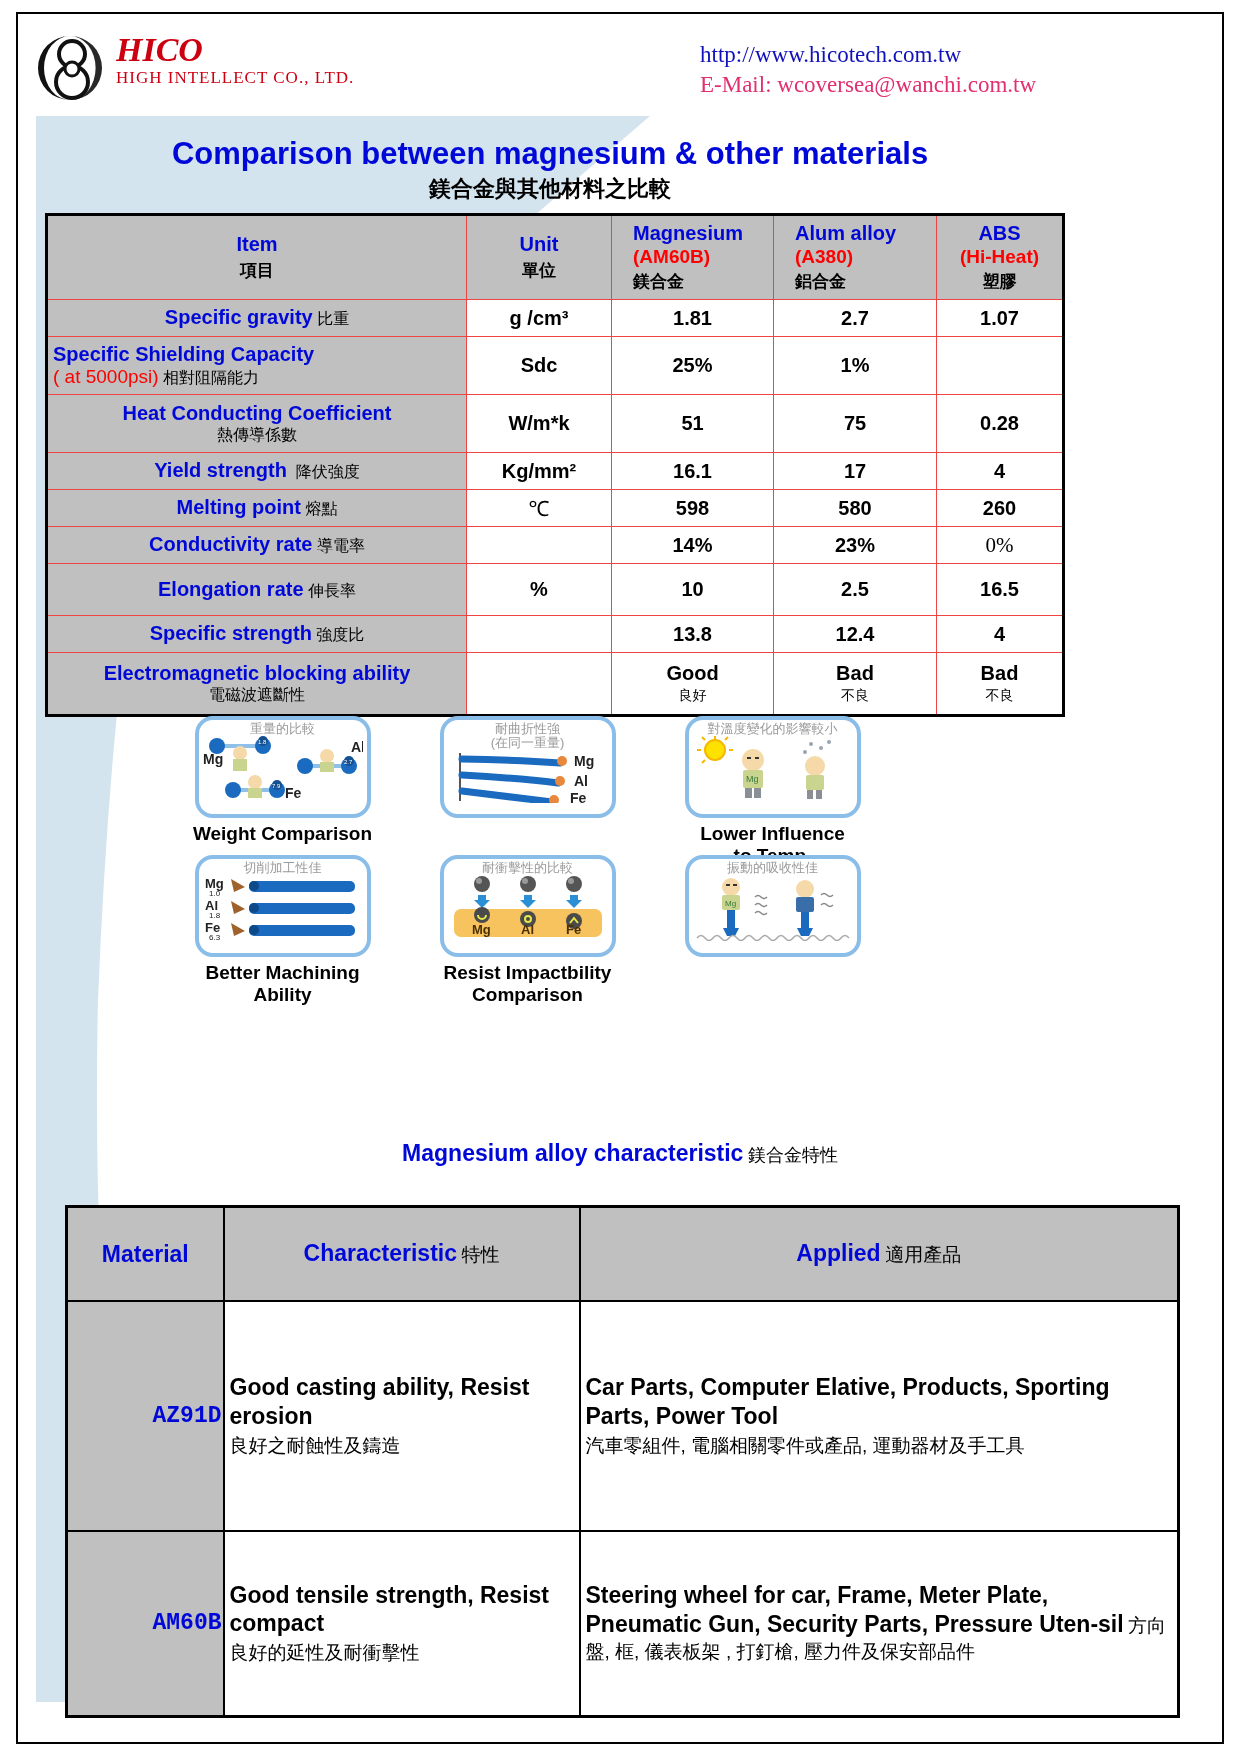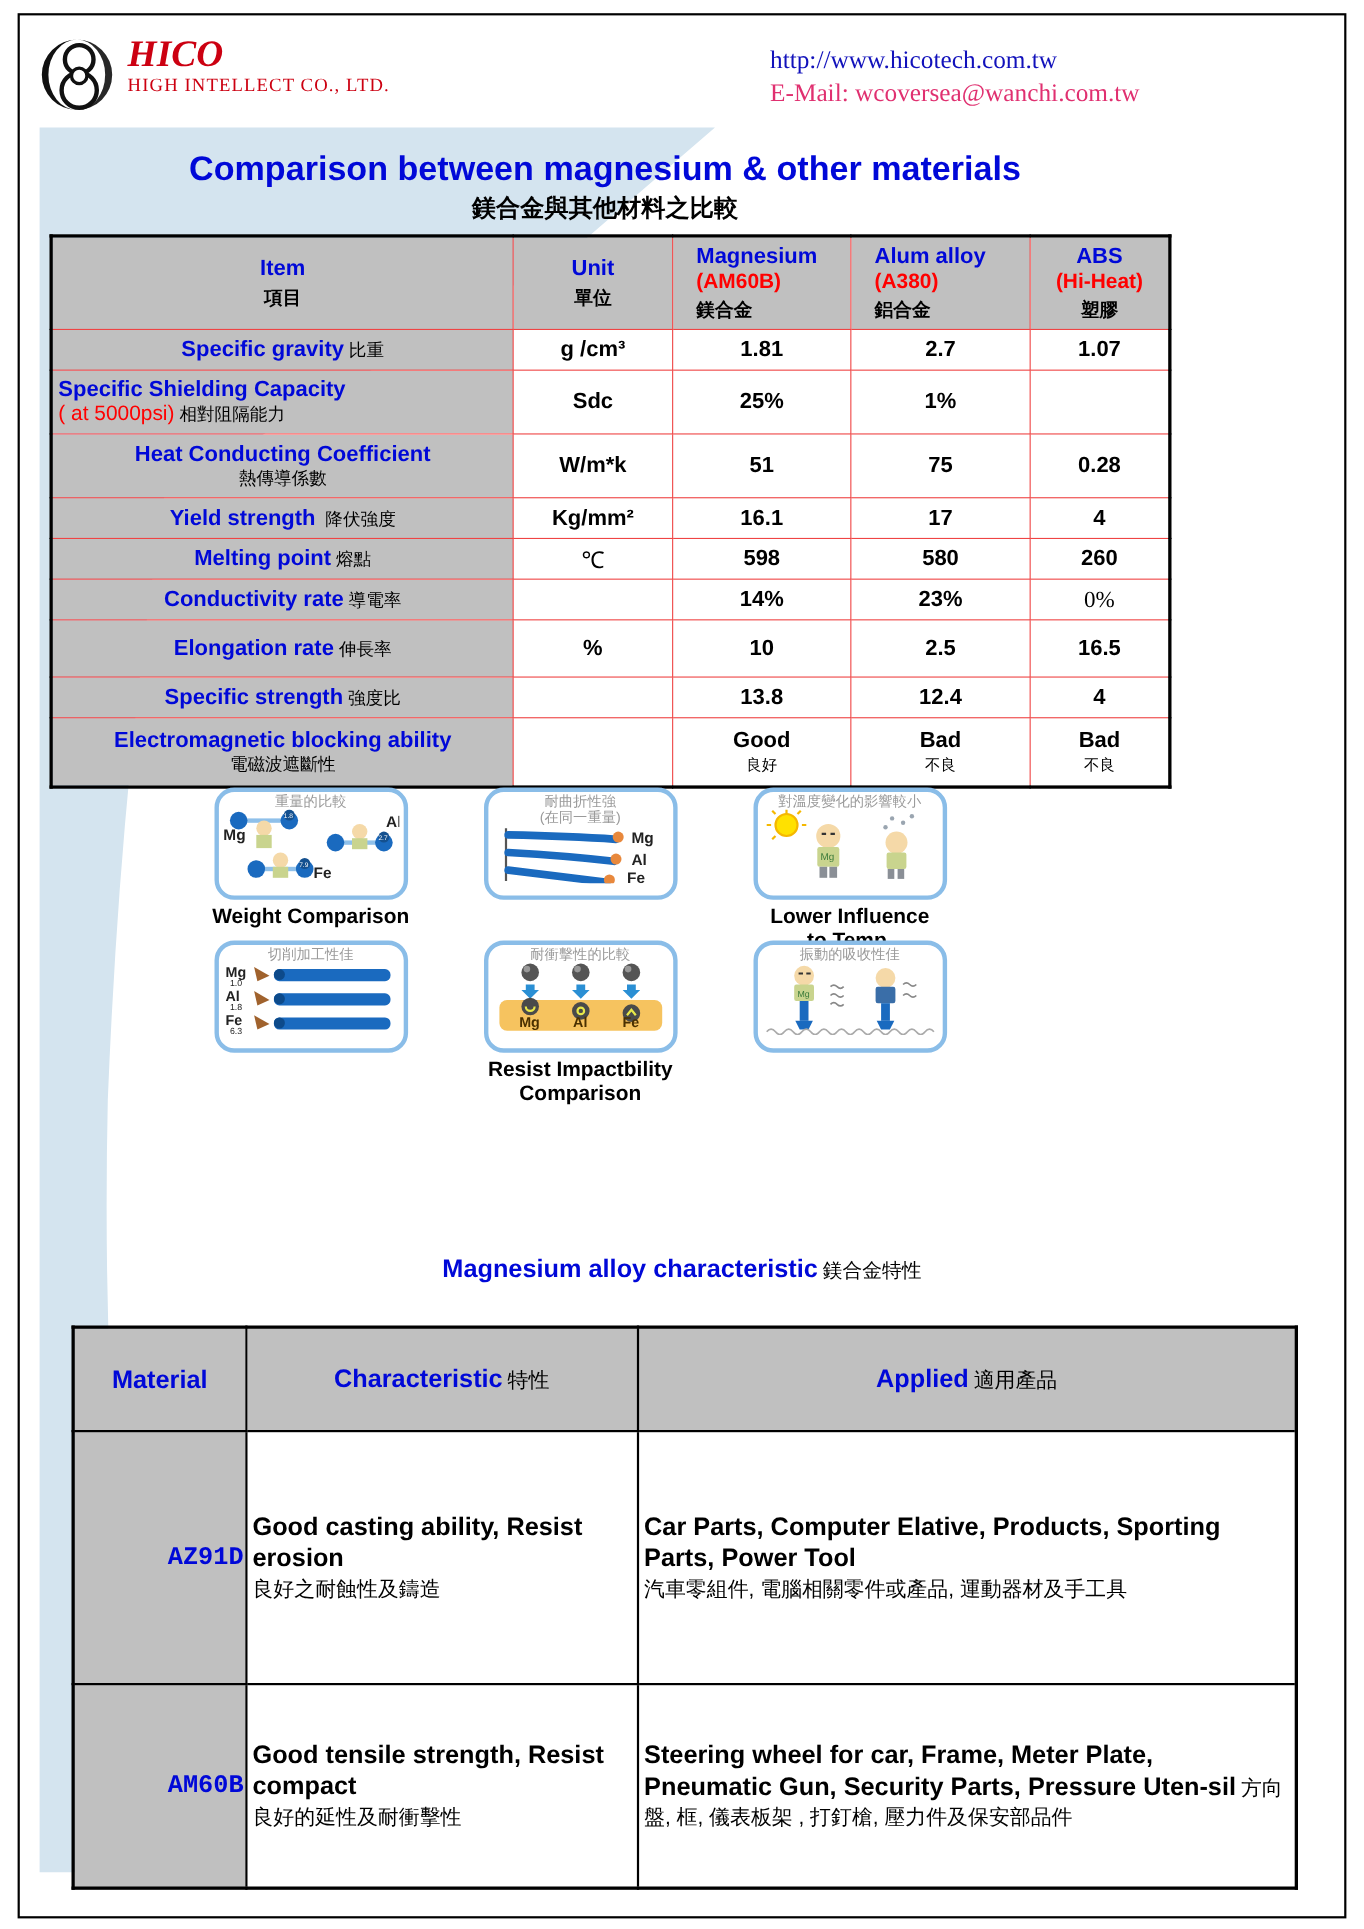--- a/index.html
+++ b/index.html
@@ -325,20 +325,22 @@
         <path d="M28,26 l14,8 l-11,5 z" fill="#a0622d"></path>
         <rect x="46" y="28" width="106" height="11" rx="5" fill="#1a6abf"></rect>
           <ellipse cx="51" cy="33" rx="5" ry="5" fill="#0d4a8a"></ellipse>
         <text x="2" y="57" font-size="13" font-weight="bold" fill="#222">Fe</text>
         <text x="6" y="65" font-size="8" fill="#222">6.3</text>
         <path d="M28,48 l14,8 l-11,5 z" fill="#a0622d"></path>
         <rect x="46" y="50" width="106" height="11" rx="5" fill="#1a6abf"></rect>
           <ellipse cx="51" cy="55" rx="5" ry="5" fill="#0d4a8a"></ellipse>
       </svg>
     </div>
+    <div class="panel-caption">Better Machining
+Ability</div>
   </div>
 
   <div class="panel" style="left:405px;top:855px;">
     <div class="panel-box">
       <div class="panel-title">耐衝擊性的比較</div>
       <svg width="160" height="66" viewBox="0 0 160 66">
         <g>
             <circle cx="34" cy="9" r="8" fill="#555"></circle>
             <circle cx="31" cy="6" r="3" fill="#999"></circle>
           </g>

